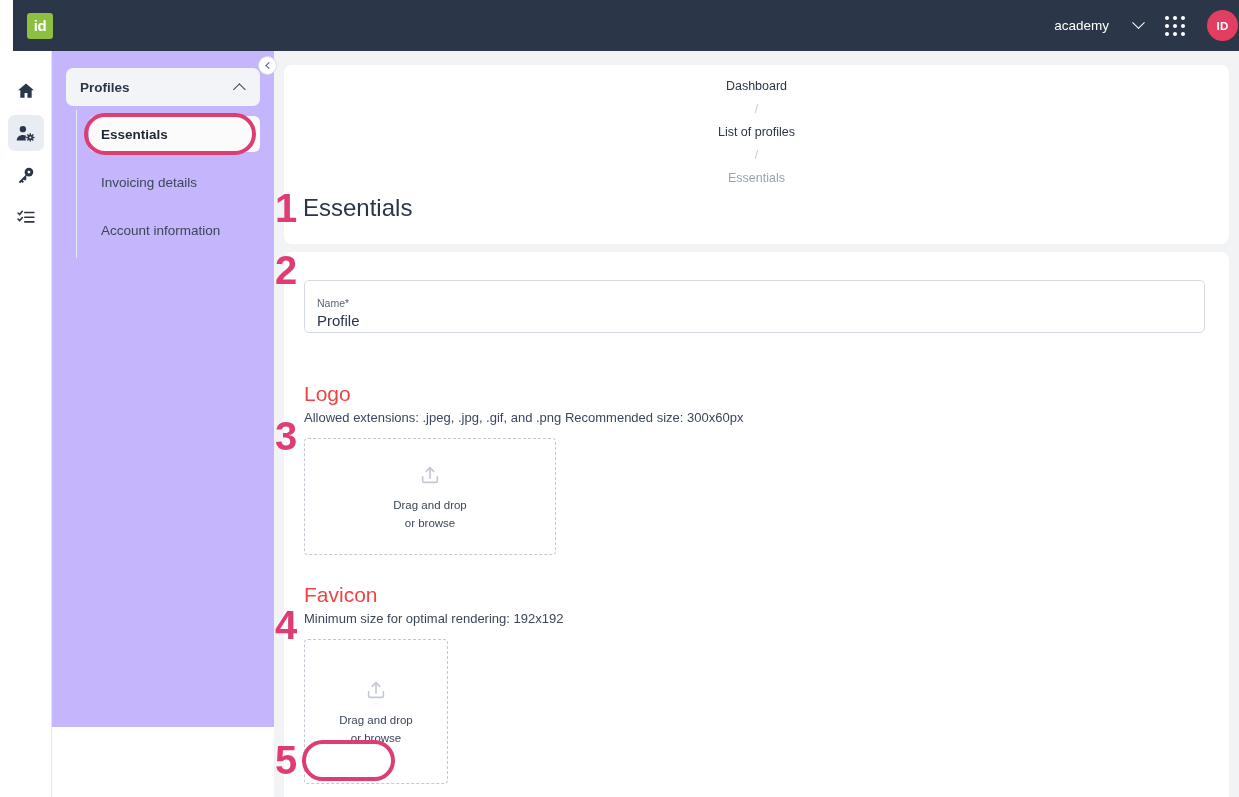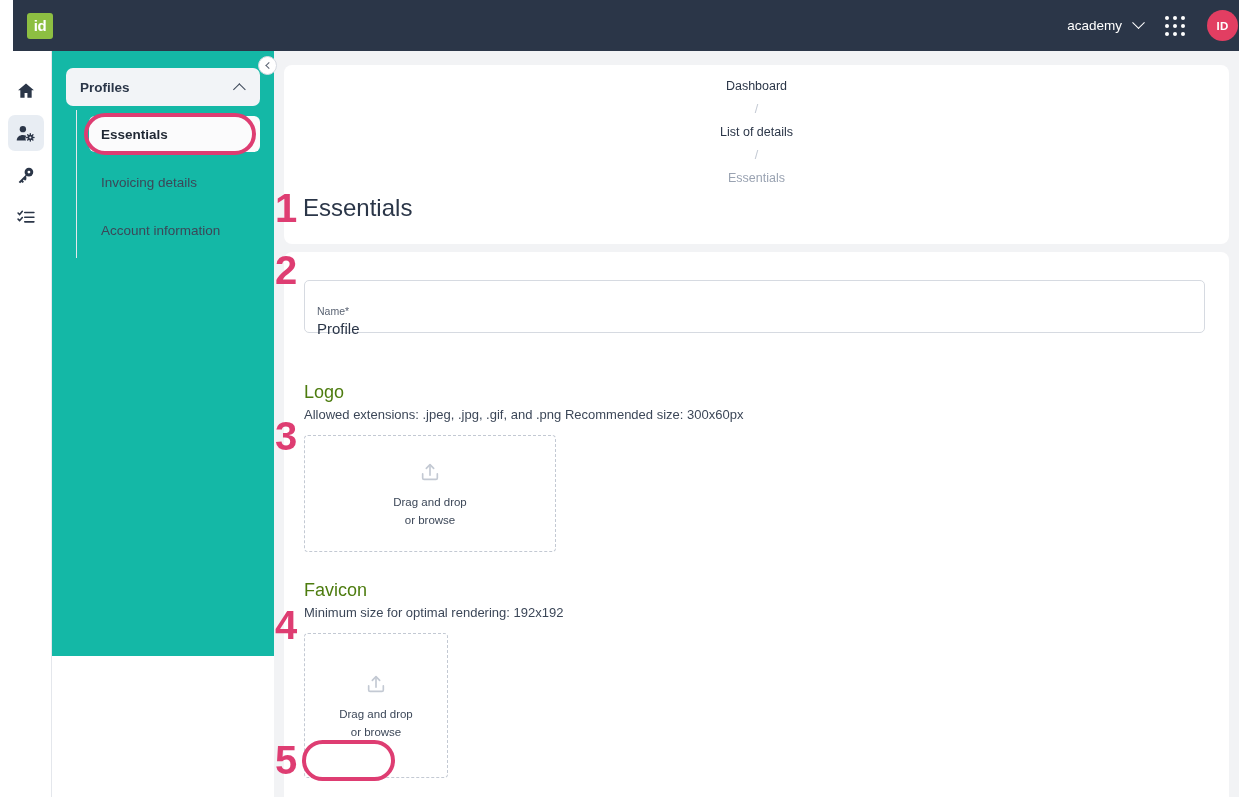--- a/index.html
+++ b/index.html
@@ -24,21 +24,21 @@
     border-radius: 3px;
     display: flex; align-items: center; justify-content: center;
     color: #ffffff; font-size: 15px; font-weight: bold;
     letter-spacing: -0.4px; line-height: 1;
   }
   .topbar-right {
     margin-left: auto; margin-right: 14px;
     display: flex; align-items: center; gap: 20px;
   }
   .tenant {
-    display: flex; align-items: center; gap: 12px;
+    display: flex; align-items: center; gap: 25px;
     color: #ffffff; font-size: 13.5px; text-align: right;
   }
   .chev-down {
     width: 9px; height: 9px;
     border-right: 1.6px solid #ffffff;
     border-bottom: 1.6px solid #ffffff;
     transform: rotate(45deg) translate(-2px,-2px);
   }
   .apps-grid {
     display: grid; grid-template-columns: repeat(3, 4px);
@@ -67,22 +67,22 @@
     width: 36px; height: 36px; border-radius: 7px;
     display: flex; align-items: center; justify-content: center;
     color: #2b3648;
   }
   .rail-item.active { background: #e8edf3; }
   .rail-item svg { display: block; }
 
   
   .subnav {
     position: absolute; top: 51px; left: 52px;
-    width: 222px; height: 605px;
-    background: #14b8a6;
+    width: 222px; height: 676px;
+    background: #c4b5fd;
     padding: 17px 14px 0 14px;
     text-align: center;
   }
   .subnav-header {
     height: 38px; border-radius: 7px;
     background: #f2f4f7;
     display: flex; align-items: center; justify-content: space-between;
     padding: 0 14px;
     font-size: 13.5px; color: #2b3648; font-weight: 600;
   }
@@ -137,36 +137,36 @@
   .crumb.muted { color: #9aa3b2; }
   .crumb-sep { color: #c3c9d3; }
   .page-title { margin-top: 9px; font-size: 24px; color: #2b3648; font-weight: 400; }
 
   .body-card { margin-top: 8px; height: 680px; padding: 28px 24px 0 20px; }
 
   
   .field {
     position: relative;
     border: 1px solid #d6dae1; border-radius: 5px;
-    height: 53px; padding: 24px 12px 0 12px;
+    height: 53px; padding: 16px 12px 0 12px;
     background: #ffffff;
   }
   .field.readonly { background: #e9ebee; border-color: #d6dae1; }
   .field-label { font-size: 10.5px; color: #5a6373; }
   .field-value { font-size: 15px; color: #2b3648; margin-top: 3px; }
   .copy-btn {
     width: 30px; height: 30px; border-radius: 50%;
     background: #f2f3f5;
     display: flex; align-items: center; justify-content: center;
     position: absolute; right: 12px; top: 11px;
   }
   .gap-2 { height: 11px; }
 
   
-  .sec-title { font-size: 18px; color: #4d7c0f; font-weight: 400; }
+  .sec-title { font-size: 21px; color: #ef4444; font-weight: 400; }
   .sec-sub { font-size: 13px; color: #3c4758; margin-top: 4px; }
   .dropzone {
     margin-top: 13px;
     border: 1px dashed #c3c9d3; border-radius: 4px;
     display: flex; flex-direction: column; align-items: center; justify-content: center;
     background: #ffffff;
   }
   .dz-logo { width: 252px; height: 117px; }
   .dz-fav  { width: 144px; height: 145px; }
   .dz-text { font-size: 11.5px; color: #3c4758; margin-top: 9px; }
@@ -277,21 +277,21 @@
 <div class="collapse-btn">
   <span class="chev-left"></span>
 </div>
 
 <div class="main">
 
   <div class="card header-card">
     <div class="breadcrumb">
       <span class="crumb">Dashboard</span>
       <span class="crumb-sep">/</span>
-      <span class="crumb">List of details</span>
+      <span class="crumb">List of profiles</span>
       <span class="crumb-sep">/</span>
       <span class="crumb muted">Essentials</span>
     </div>
     <div class="page-title">Essentials</div>
   </div>
 
   <div class="card body-card">
 
     <div class="field">
       <div class="field-label">Name*</div>

